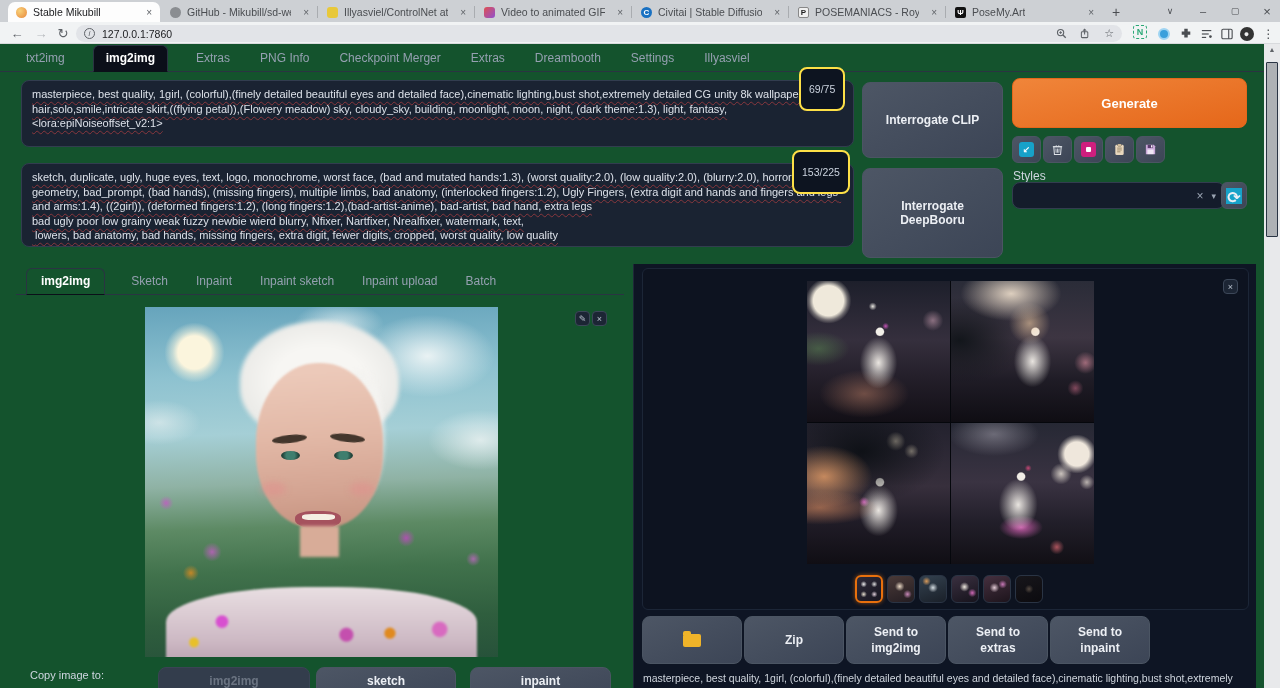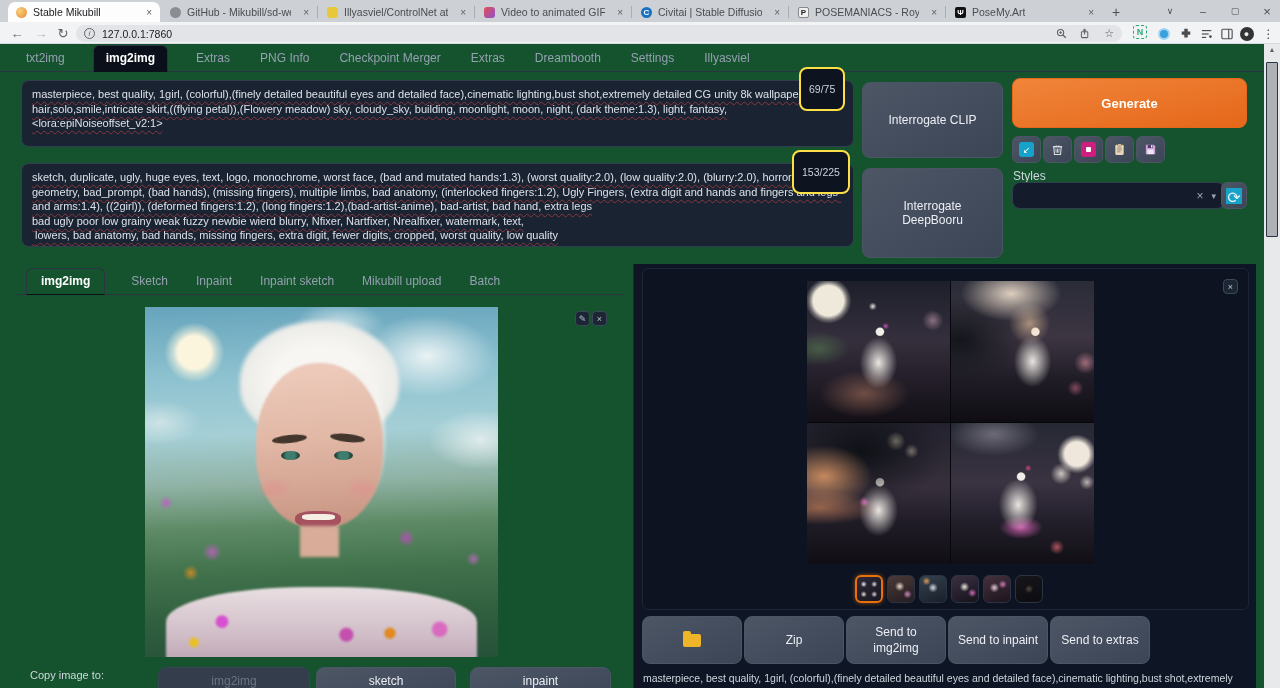--- a/index.html
+++ b/index.html
@@ -43,21 +43,21 @@
   
   .page { position:absolute; left:0; top:44px; width:1264px; height:644px; background:#14532d; color:#d7dce4; }
   .navtabs { position:absolute; left:0; top:2px; width:1264px; height:26px; border-bottom:1px solid #2a3442; display:flex; align-items:flex-end; padding-left:24px; gap:26px; font-size:12px; color:#95a0b1; }
   .navtabs .nt { padding:5px 2px 6px; white-space:nowrap; }
   .navtabs .nt.sel { color:#fff; font-weight:bold; border:1px solid #2a3442; border-bottom:1px solid #0b0f19; border-radius:6px 6px 0 0; padding:5px 12px 6px; margin-bottom:-1px; background:#0b0f19; }
 
   .ta { position:absolute; background:#1a2332; border:1px solid #323d4f; border-radius:8px; padding:6px 10px; font-size:11px; line-height:1.32; color:#dce1e9; white-space:pre-wrap; overflow:hidden; font-family:"Liberation Sans","DejaVu Sans",sans-serif; }
   .squig { text-decoration:underline wavy rgba(214,70,70,.55); text-decoration-thickness:1px; text-underline-offset:2.5px; }
   .badge { position:absolute; background:#0d1420; border:2px solid #fde047; border-radius:8px; padding:14px 8px; font-size:10.5px; color:#cbd3de; z-index:3; }
 
-  .gbtn { background:linear-gradient(to bottom right,#4d5665,#3c4556); border:1px solid #4b5563; border-radius:8px; color:#eceff4; font-weight:normal; display:flex; align-items:center; justify-content:center; text-align:center; }
+  .gbtn { background:linear-gradient(to bottom right,#4d5665,#3c4556); border:1px solid #4b5563; border-radius:8px; color:#eceff4; font-weight:bold; display:flex; align-items:center; justify-content:center; text-align:center; }
   .gbtn.sm { border-radius:6px; }
   .generate { position:absolute; left:1012px; top:34px; width:235px; height:50px; background:linear-gradient(to bottom right,#f0853a,#e5671a); border:1px solid #e5671a; border-radius:8px; color:#fff; font-weight:bold; font-size:13px; display:flex; align-items:center; justify-content:center; }
 
   .util { position:absolute; top:92px; width:29px; height:27px; }
   .util .chip { width:15px; height:15px; border-radius:3px; margin:auto; display:flex; align-items:center; justify-content:center; font-size:9px; color:#fff; }
 
   .styles-label { position:absolute; left:1013px; top:125px; font-size:12px; color:#cfd6e0; }
   .styles-dd { position:absolute; left:1012px; top:138px; width:213px; height:27px; background:#141c2b; border:1px solid #323d4f; border-radius:8px; display:flex; align-items:center; justify-content:flex-end; gap:8px; padding-right:8px; color:#9aa4b2; }
 
   
@@ -355,21 +355,21 @@
     </div>
     <div class="gbtn sm" style="position:absolute; left:1221px; top:138px; width:26px; height:27px;">
       <span class="chip" style="background:#17a2c9; width:16px; height:16px;">⟳</span>
     </div>
 
     <div class="subtabs">
       <span class="nt sel">img2img</span>
       <span class="nt">Sketch</span>
       <span class="nt">Inpaint</span>
       <span class="nt">Inpaint sketch</span>
-      <span class="nt">Mikubill upload</span>
+      <span class="nt">Inpaint upload</span>
       <span class="nt">Batch</span>
     </div>
 
     <div class="srcimg">
       <div class="hair"></div>
       <div class="hair-side"></div>
       <div class="face"></div>
       <div class="brow l"></div>
       <div class="brow r"></div>
       <div class="eye l"></div>
@@ -408,21 +408,21 @@
           <div class="thumb t6"></div>
         </div>
       </div>
 
       <div class="galbtns">
         <div class="gbtn">
             <span class="folder-ico"></span>
           </div>
         <div class="gbtn">Zip</div>
         <div class="gbtn">Send to img2img</div>
+        <div class="gbtn">Send to extras</div>
         <div class="gbtn">Send to inpaint</div>
-        <div class="gbtn">Send to extras</div>
       </div>
 
       <div class="geninfo">masterpiece, best quality, 1girl, (colorful),(finely detailed beautiful eyes and detailed face),cinematic lighting,bust shot,extremely detailed CG</div>
     </div>
 
   </div>
 </div>
 
 </body></html>

